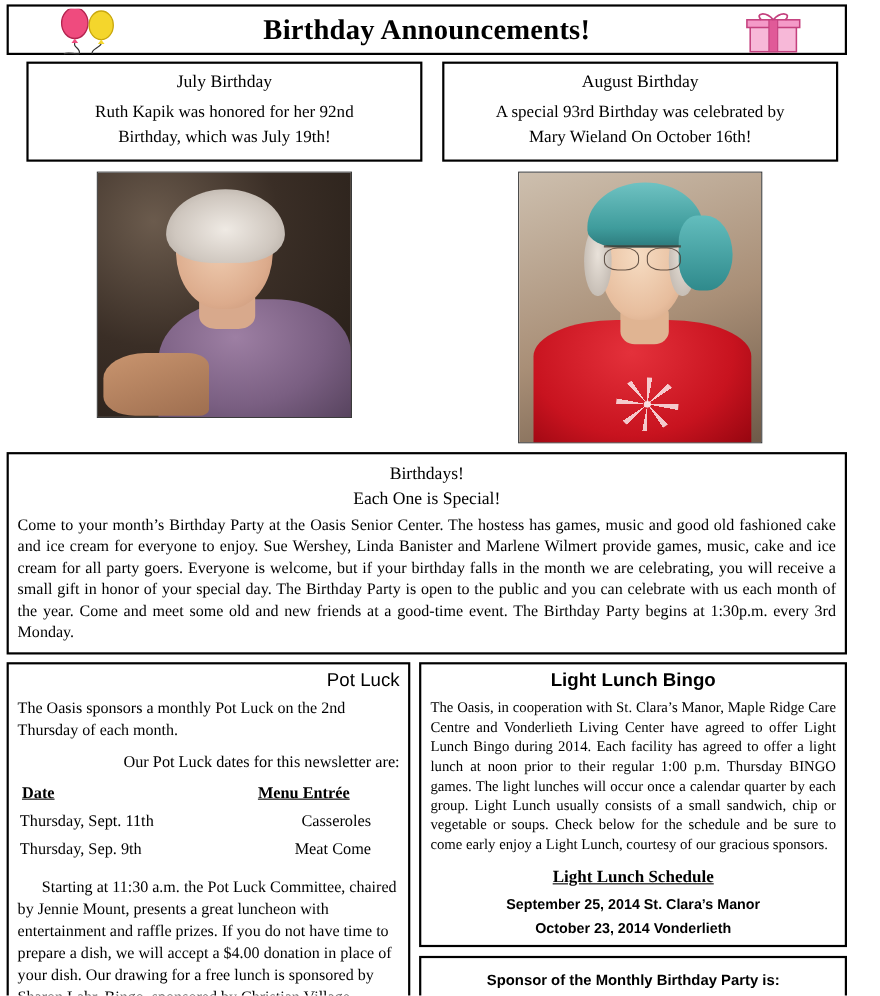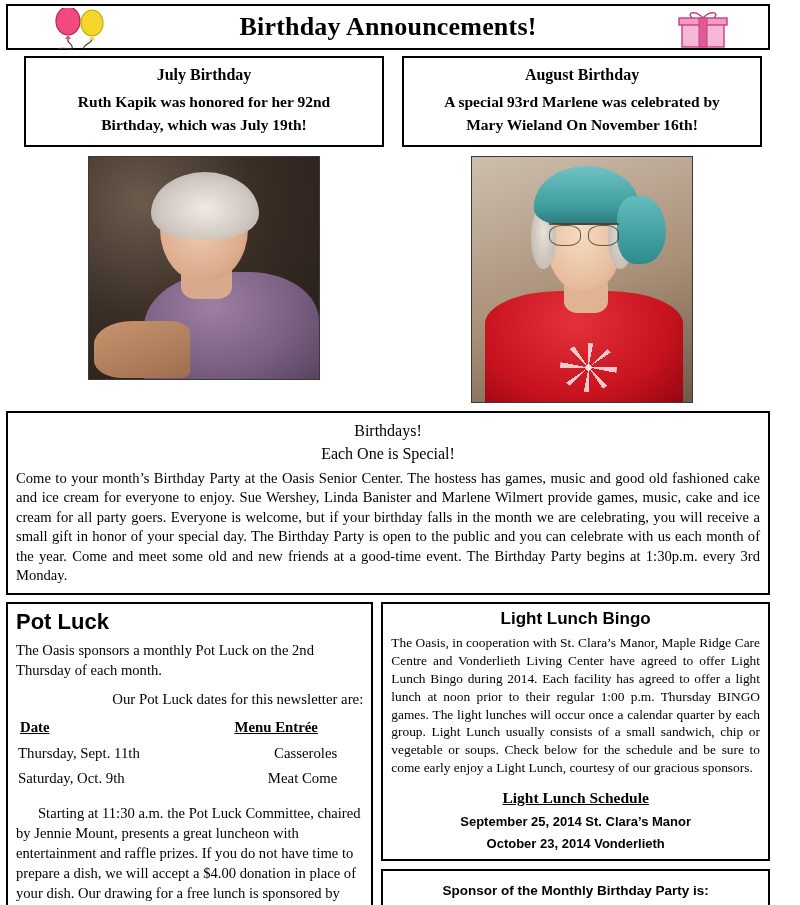--- a/index.html
+++ b/index.html
@@ -68,21 +68,21 @@
     width: 360px;
     display: flex;
     flex-direction: column;
     align-items: center;
   }
   .bd-col.left { margin-left: 10px; }
   .bd-box {
     width: 100%;
     padding: 5px 8px 8px 8px;
     text-align: center;
-    font-weight: bold;
+    font-weight: normal;
     font-size: 15.5px;
     line-height: 1.5;
   }
   .bd-box .bd-title {
     font-size: 16px;
     display: block;
     margin-bottom: 3px;
   }
   .photo {
     margin-top: 9px;
@@ -214,24 +214,24 @@
   }
   .col-left { width: 378px; }
   .col-right { width: 400px; }
 
   .potluck-box {
     padding: 5px 8px 8px 8px;
     min-height: 322px;
   }
   .potluck-box h3 {
     margin: 0 0 5px 0;
-    text-align: left;
-    font-size: 22px;
+    text-align: right;
+    font-size: 17px;
     font-family: "Liberation Sans", sans-serif;
-    font-weight: bold;
+    font-weight: normal;
   }
   .potluck-box p {
     margin: 0 0 10px 0;
     font-size: 14.6px;
     line-height: 1.38;
   }
   .potluck-box p.indent { text-indent: 22px; }
   .potluck-center {
     text-align: right;
     font-size: 14.8px;
@@ -337,22 +337,22 @@
         <div class="p1-neck"></div>
         <div class="p1-face"></div>
         <div class="p1-hair"></div>
         <div class="p1-arm"></div>
       </div>
     </div>
 
     <div class="bd-col right">
       <div class="box bd-box">
         <span class="bd-title">August Birthday</span>
-        <div>A special 93rd Marlene was celebrated by</div>
-        <div>Mary Wieland On November 16th!</div>
+        <div>A special 93rd Birthday was celebrated by</div>
+        <div>Mary Wieland On October 16th!</div>
       </div>
       <div class="photo photo-2">
         <div class="p2-bg"></div>
         <div class="p2-body"></div>
         <div class="p2-snow"></div>
         <div class="p2-neck"></div>
         <div class="p2-face"></div>
         <div class="p2-hair-l"></div>
         <div class="p2-hair-r"></div>
         <div class="p2-hat"></div>
@@ -382,21 +382,21 @@
               <th class="date-h">Date</th>
               <th class="menu-h">Menu Entrée</th>
             </tr>
           </thead>
           <tbody>
             <tr>
               <td class="date-c">Thursday, Sept. 11th</td>
               <td class="menu-c">Casseroles</td>
             </tr>
             <tr>
-              <td class="date-c">Saturday, Oct. 9th</td>
+              <td class="date-c">Thursday, Sep. 9th</td>
               <td class="menu-c">Meat Come</td>
             </tr>
           </tbody>
         </table>
         <p class="indent" style="margin-top:10px">Starting at 11:30 a.m. the Pot Luck Committee, chaired by Jennie Mount, presents a great luncheon with entertainment and raffle prizes.  If you do not have time to prepare a dish, we will accept a $4.00 donation in place of your dish.  Our drawing for a free lunch is sponsored by Sharon Lahr.  Bingo, sponsored by Christian Village, follows the Pot Luck.</p>
       </div>
 
     </div>
 
     <div class="col-right">

